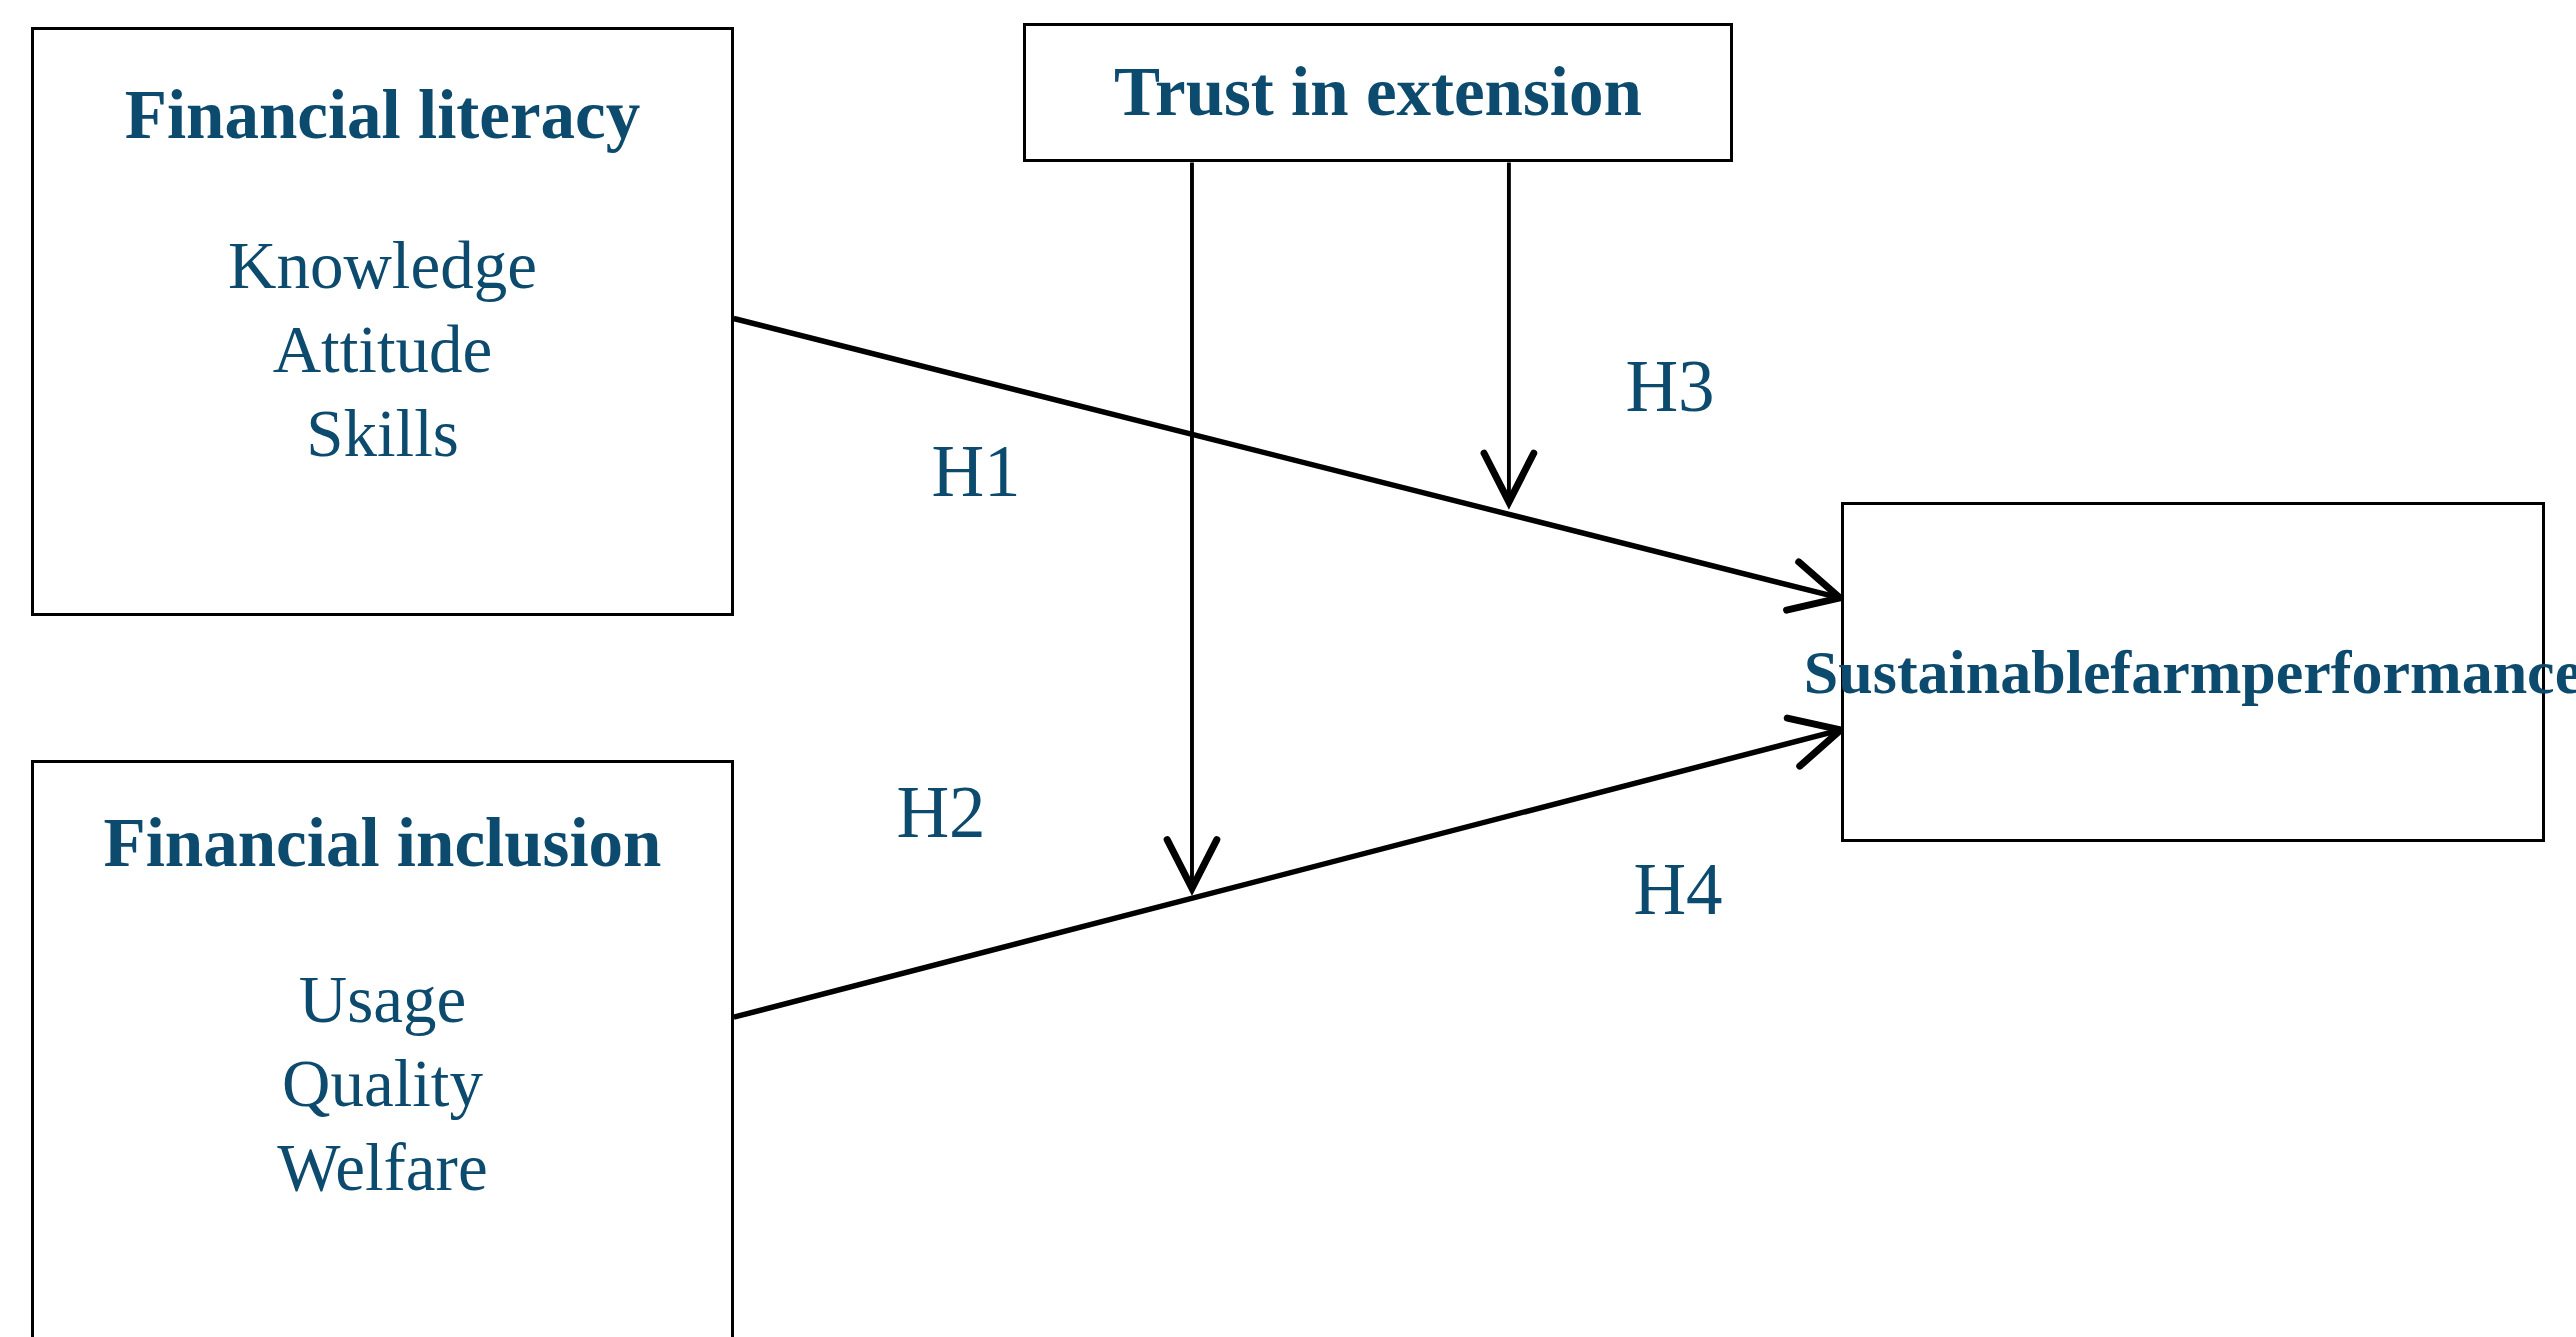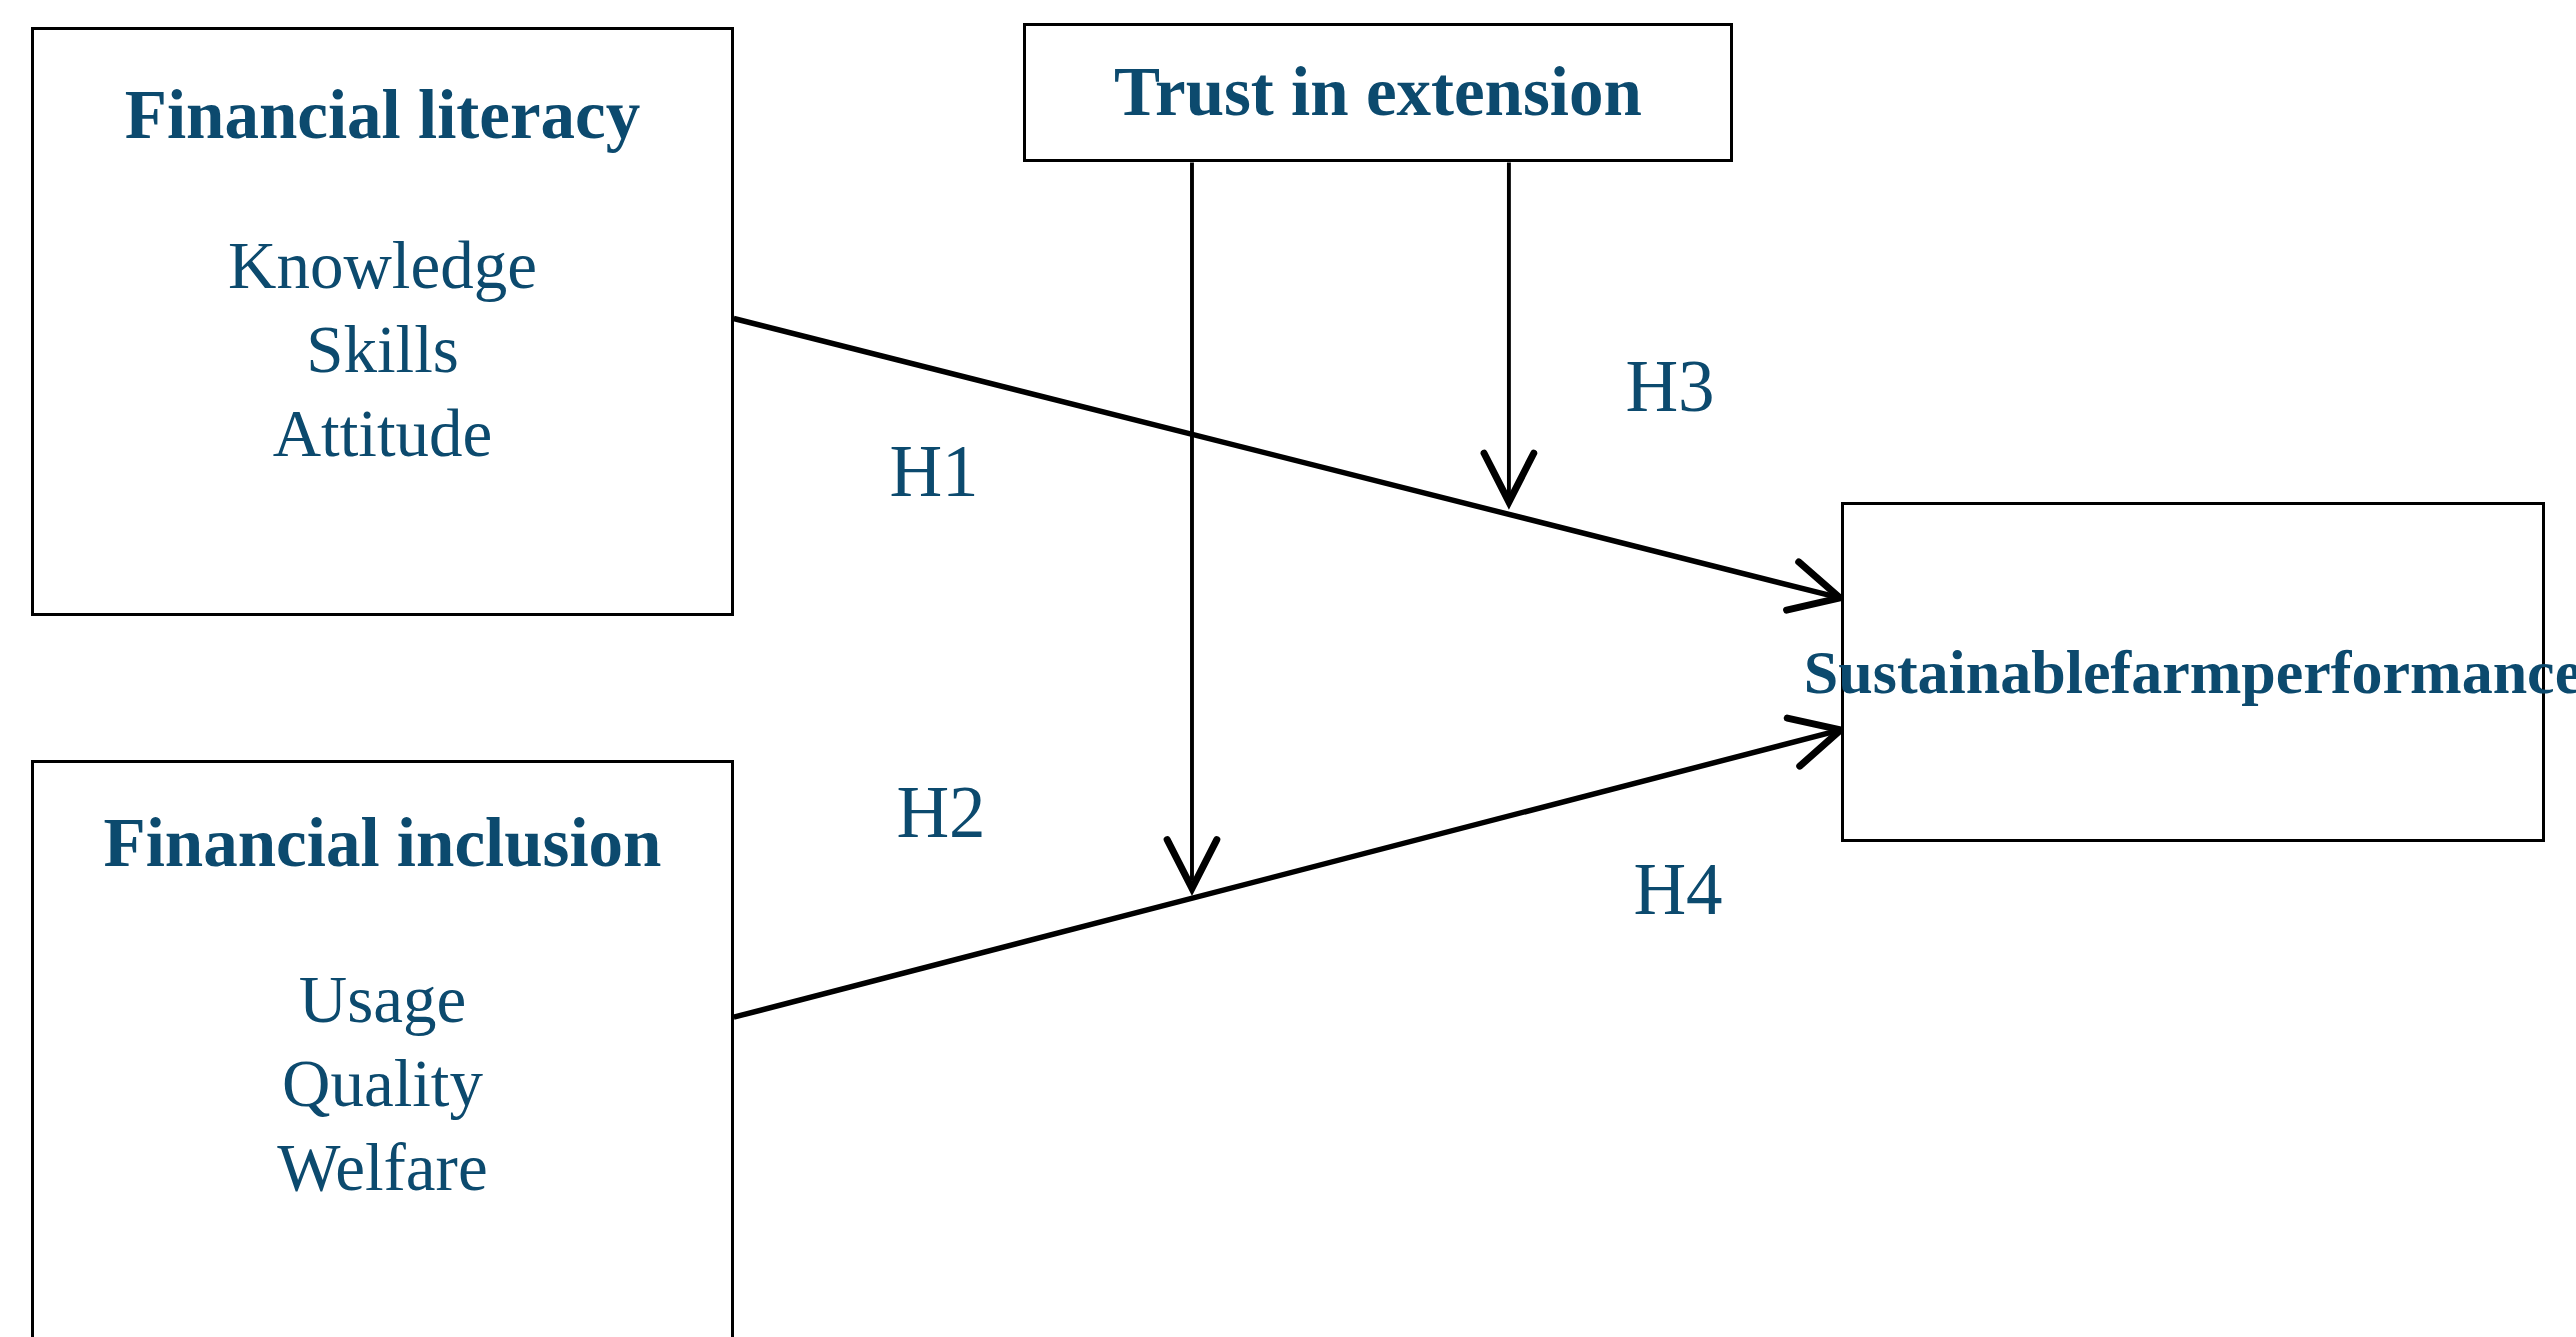--- a/index.html
+++ b/index.html
@@ -106,22 +106,22 @@
     <g>
       <path class="shaft-vert" d="M 1933 208 L 1933 633"></path>
       <path class="head" d="M 1901.2 580.6 L 1933 643 L 1964.8 580.6"></path>
     </g>
   </svg>
 
   <div class="node" id="box-fl" style="left:31px; top:26.5px; width:703px; height:589px;">
     <div class="node-title" style="top:48px;">Financial literacy</div>
     <div class="node-items" style="top:193px;">
         <div class="dim-line">Knowledge</div>
+        <div class="dim-line">Attitude</div>
         <div class="dim-line">Skills</div>
-        <div class="dim-line">Attitude</div>
       </div>
   </div>
 
   <div class="node" id="box-trust" style="left:1023px; top:23.4px; width:710px; height:139px;">
     <div class="trust-title">Trust in extension</div>
   </div>
 
   <div class="node" id="box-fi" style="left:31px; top:760px; width:703px; height:601px;">
     <div class="node-title" style="top:43px;">Financial inclusion</div>
     <div class="node-items" style="top:194px;">
@@ -130,19 +130,19 @@
         <div class="dim-line">Welfare</div>
       </div>
   </div>
 
   <div class="node" id="box-sfp" style="left:1841px; top:502px; width:704px; height:340px;">
     <div class="sfp-line">Sustainable</div>
     <div class="sfp-line">farm</div>
     <div class="sfp-line">performance</div>
   </div>
 
-  <div class="hyp-label" style="left:934px; top:471px;">H1</div>
+  <div class="hyp-label" style="left:976px; top:471px;">H1</div>
   <div class="hyp-label" style="left:941px; top:812px;">H2</div>
   <div class="hyp-label" style="left:1670px; top:386px;">H3</div>
   <div class="hyp-label" style="left:1678px; top:881px;margin-top:8px;">H4</div>
 
 </div>
 
 
 </body></html>

